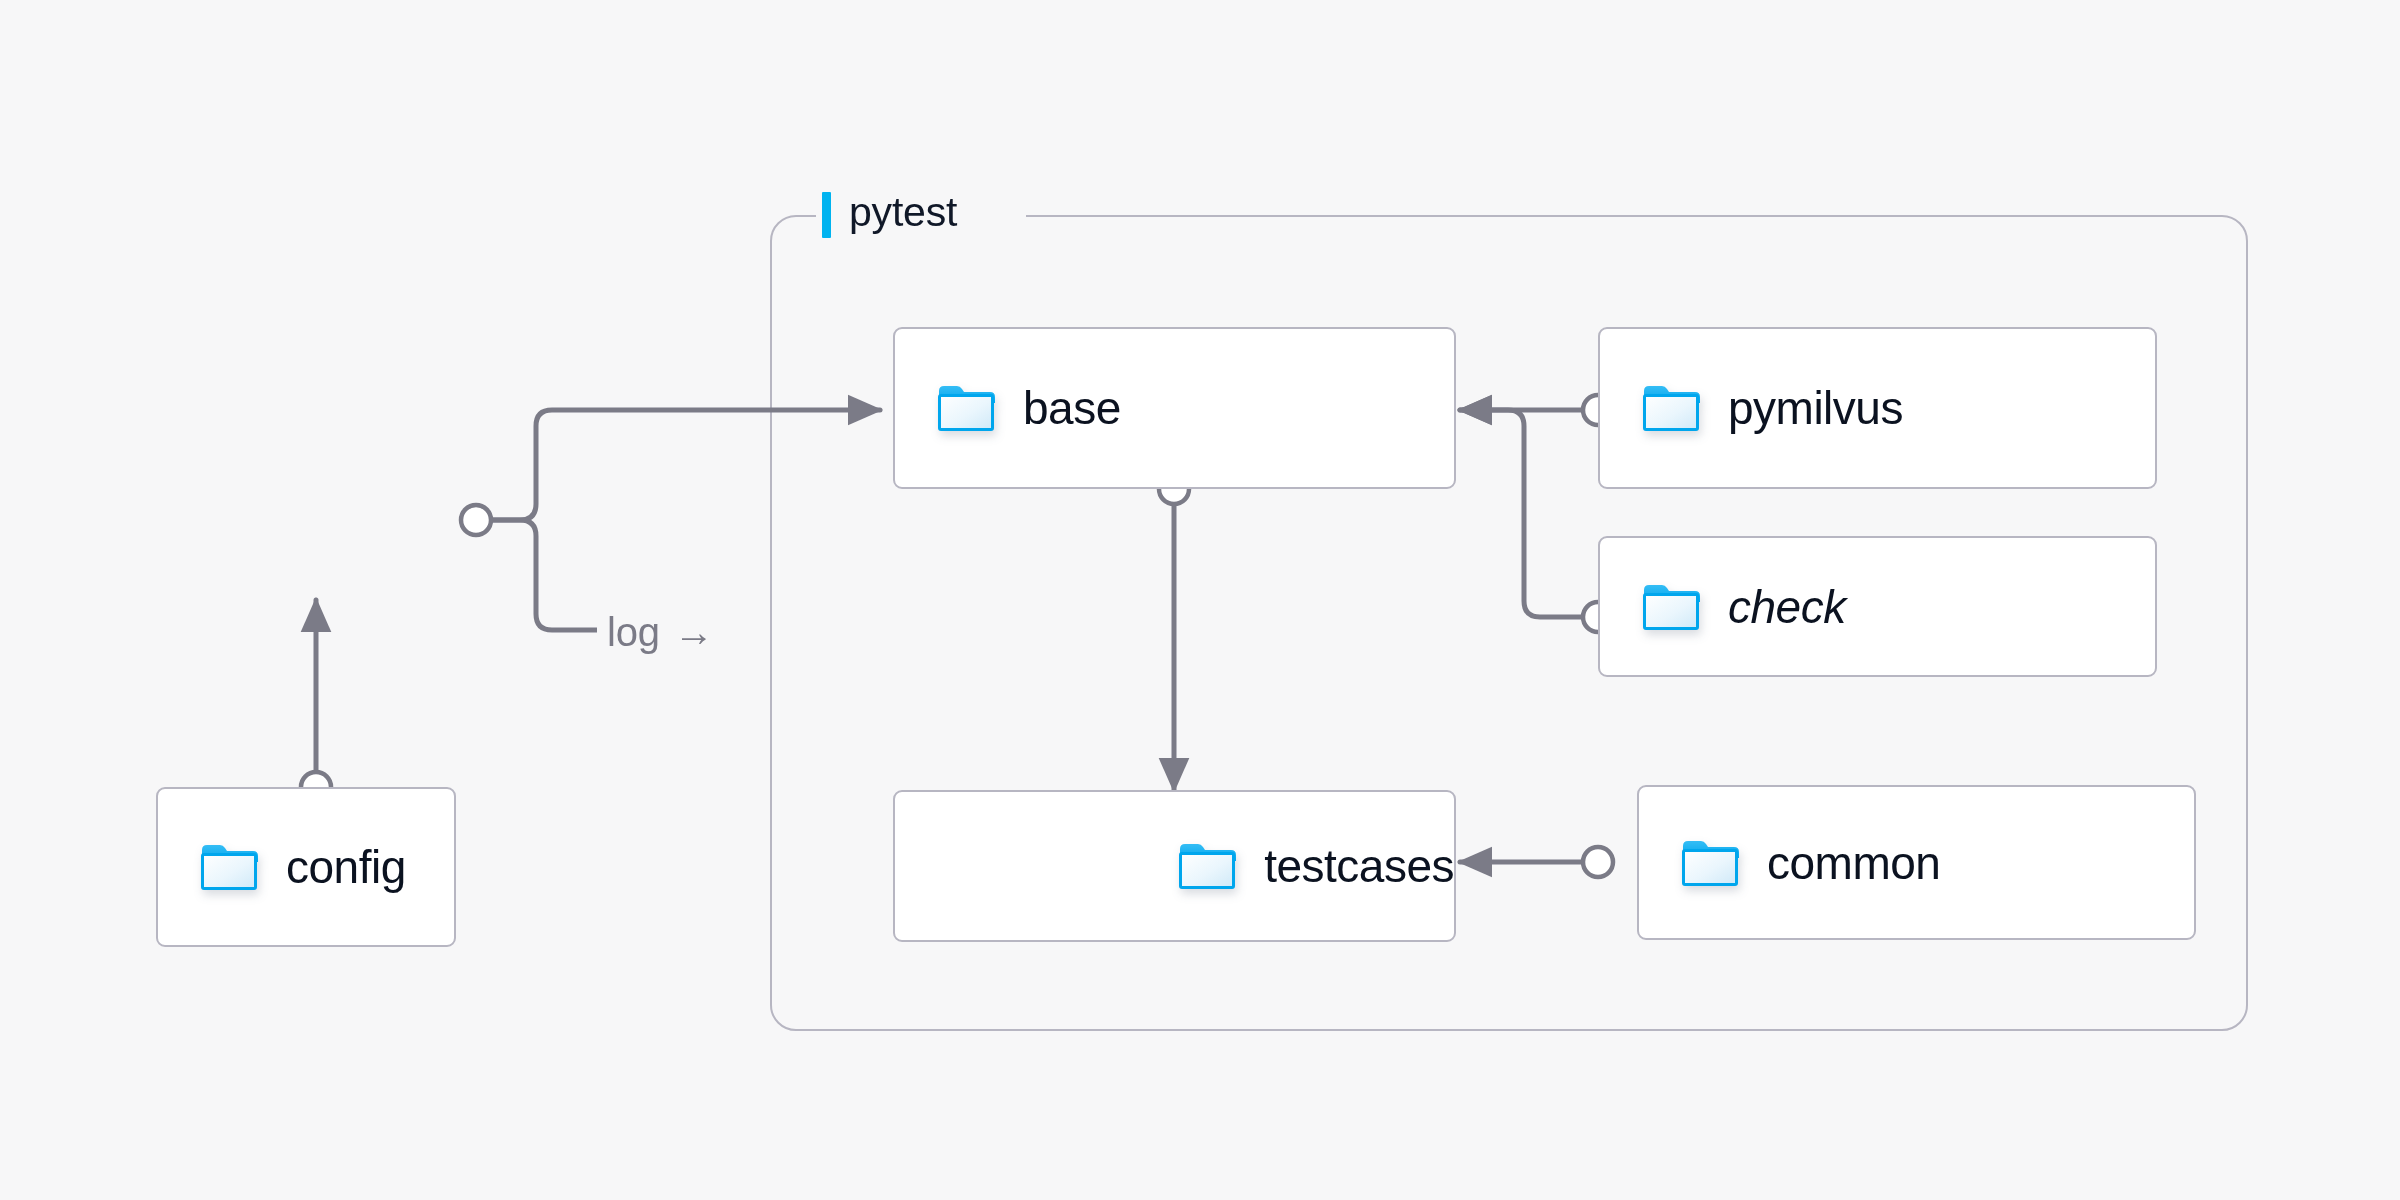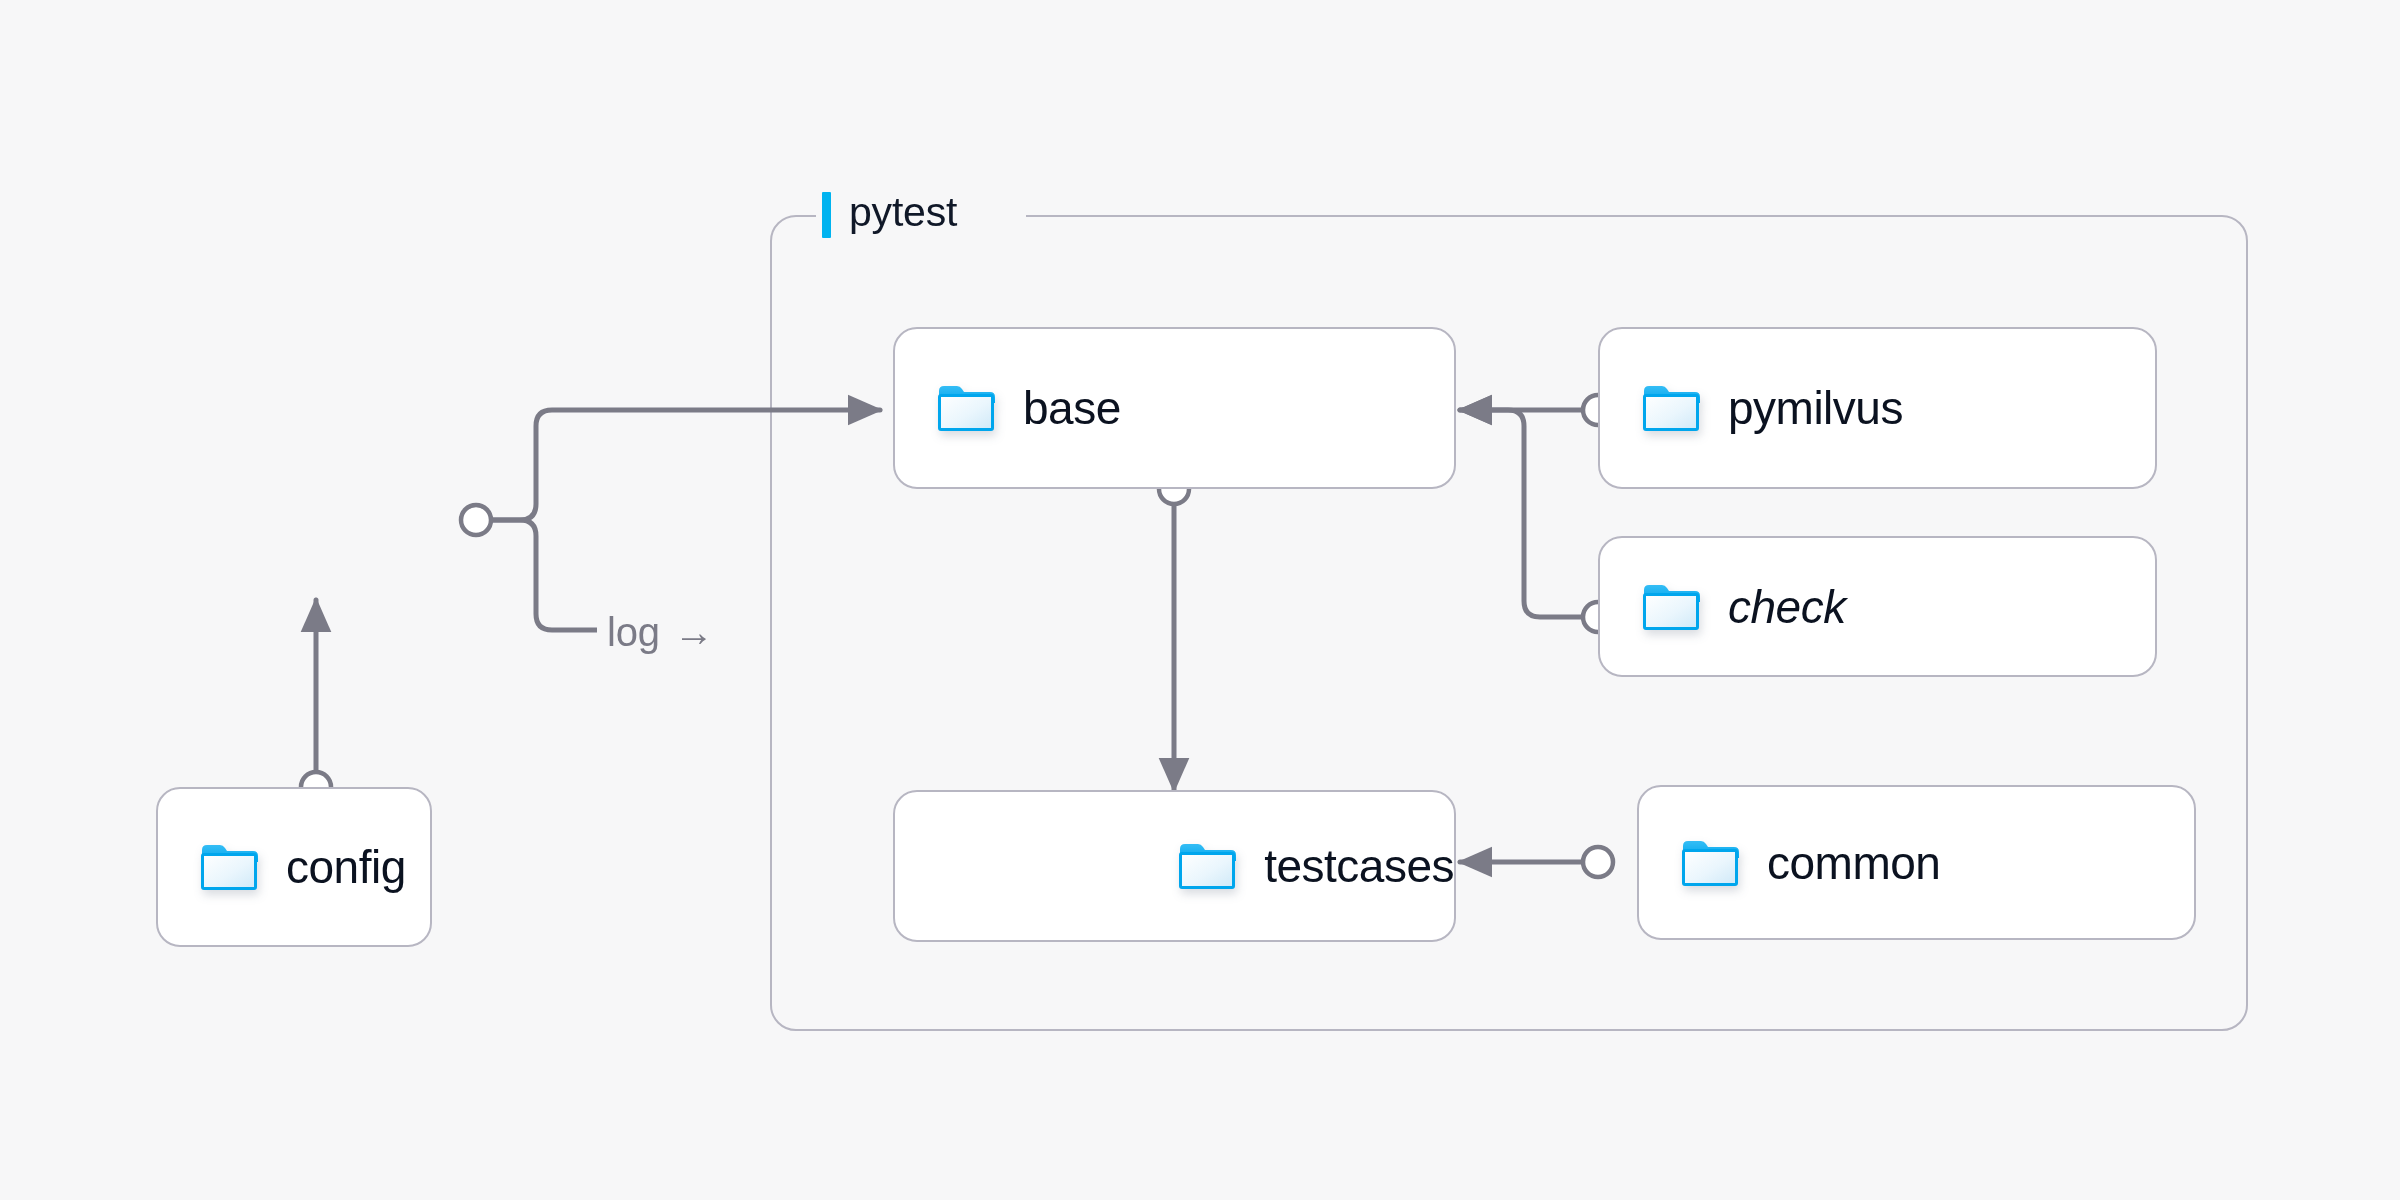--- a/index.html
+++ b/index.html
@@ -69,21 +69,21 @@
     line-height: 1;
     white-space: nowrap;
   }
 
   
   .node {
     position: absolute;
     box-sizing: border-box;
     background: #ffffff;
     border: 2.5px solid #b7b6c2;
-    border-radius: 24px;
+    border-radius: 9px;
     display: flex;
     align-items: center;
     z-index: 2;
   }
   .node-inner {
     display: flex;
     align-items: center;
     gap: 28px;
     padding-left: 42px;
   }
@@ -186,21 +186,21 @@
   <div class="group-container" style="left:770px; top:215px; width:1478px; height:816px;"></div>
 
   <div class="group-label-mask" style="left:816px; top:200px; width:210px; height:32px;"></div>
 
   <div class="group-label" style="left:822px; top:192px;">
     <span class="group-label-bar"></span>
     <span class="group-label-text">pytest</span>
   </div>
 
 
-  <div class="node" style="left:156px; top:787px; width:276px; height:160px;">
+  <div class="node" style="left:156px; top:787px; width:300px; height:160px;">
     <div class="node-inner">
       <span class="folder-icon">
         <svg viewBox="0 0 58 50" xmlns="http://www.w3.org/2000/svg">
           <path d="M2 8 q0-5 5-5 h13 q3 0 5 3 l2 3 h26 q5 0 5 5 v6 H2 z" fill="url(#folderTab)"></path>
           <rect x="2.5" y="12.5" width="53" height="34" rx="1.5" fill="url(#folderBody)" stroke="#00a6ed" stroke-width="3"></rect>
         </svg>
       </span>
       <span class="node-label">config</span>
     </div>
   </div>

